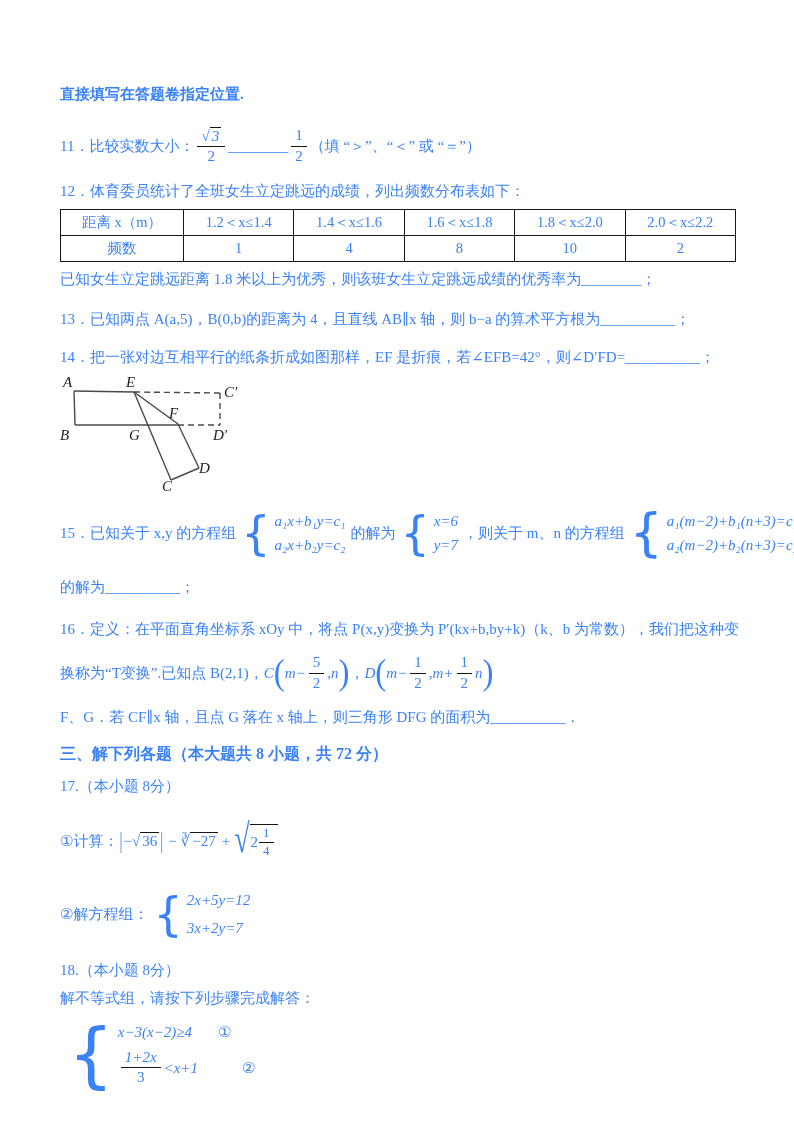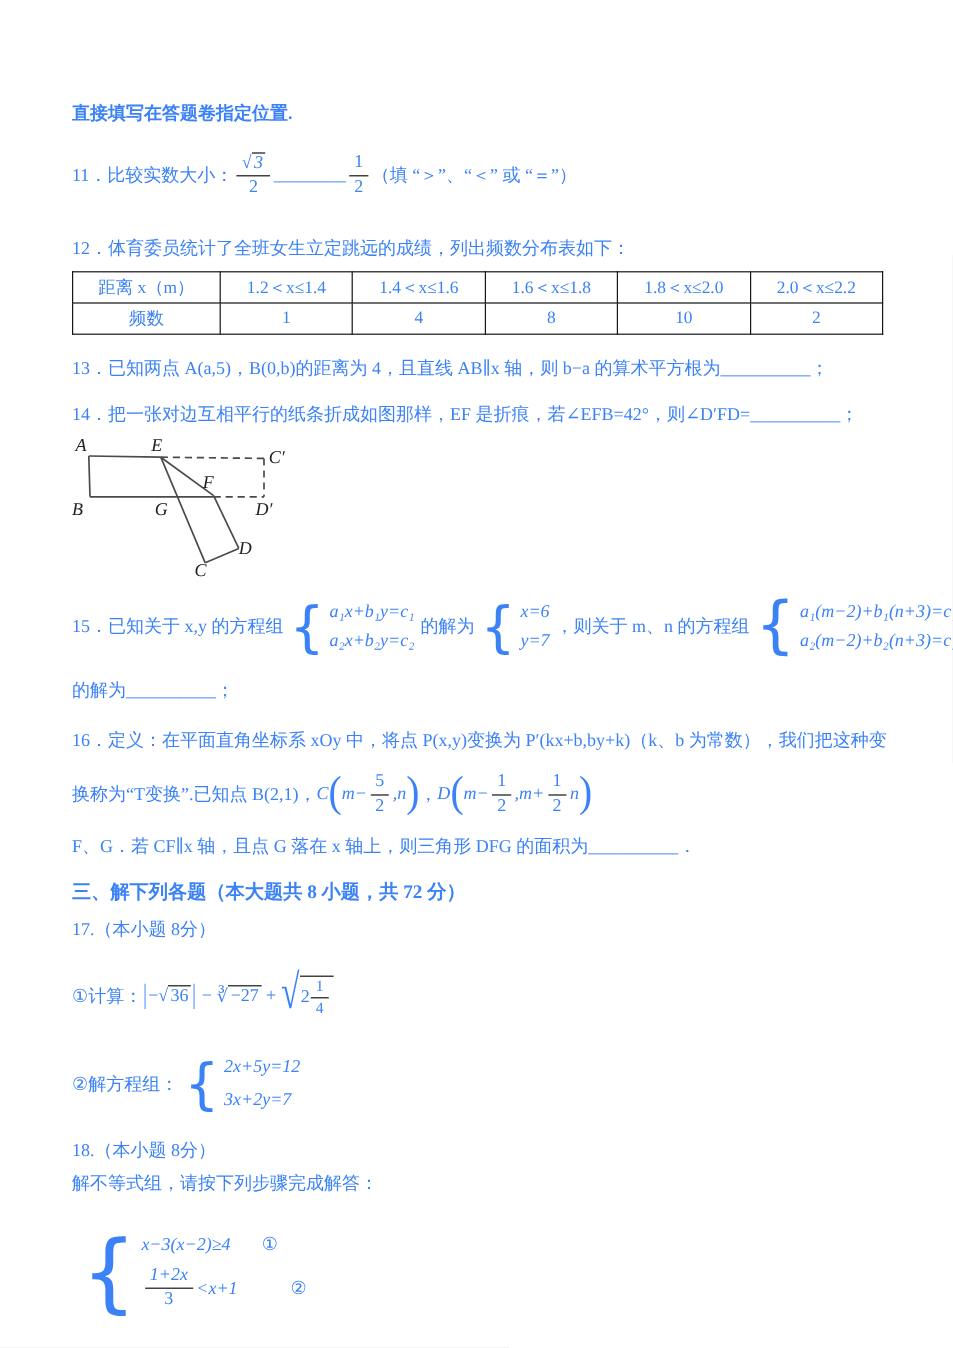--- a/index.html
+++ b/index.html
@@ -44,21 +44,21 @@
   table.freq{border-collapse:collapse;margin-top:7px;width:676px;table-layout:fixed;}
   table.freq td{border:1px solid #151515;text-align:center;height:25px;font-size:14.5px;padding:0 2px;overflow:hidden;}
   table.freq td:first-child{width:118px;}
 
   
   .fig{display:block;margin:4px 0 0 -6px;}
   .fig text{font-family:"Liberation Serif","DejaVu Serif",serif;font-size:15px;font-style:italic;fill:#222;}
   .fig line,.fig polyline{stroke:#4a4a4a;stroke-width:1.4;fill:none;}
   .dash{stroke-dasharray:6 4;}
 
-  .mt6{margin-top:6px;} .mt8{margin-top:25px;} .mt10{margin-top:10px;}
+  .mt6{margin-top:6px;} .mt8{margin-top:8px;} .mt10{margin-top:10px;}
   .mt16{margin-top:16px;} .mt18{margin-top:18px;} .mt20{margin-top:20px;}
   .sec{font-size:16px;}
   .tag{margin-left:26px;font-style:normal;}
   .tag2{margin-left:44px;font-style:normal;}
 </style>
 </head>
 <body>
 
 <div class="page">
 
@@ -97,20 +97,21 @@
     <tr>
       <td>频数</td>
       <td>1</td>
       <td>4</td>
       <td>8</td>
       <td>10</td>
       <td>2</td>
     </tr>
   </tbody>
     </table>
+  <div class="line mt6">已知女生立定跳远距离 1.8 米以上为优秀，则该班女生立定跳远成绩的优秀率为________；</div>
 
   <div class="line mt18">13．已知两点 A(a,5)，B(0,b)的距离为 4，且直线 AB∥x 轴，则 b−a 的算术平方根为__________；</div>
 
   <div class="line mt16">14．把一张对边互相平行的纸条折成如图那样，EF 是折痕，若∠EFB=42°，则∠D′FD=__________；</div>
 
   <svg class="fig" width="212" height="128" viewBox="53 356 212 128">
 
     <line x1="73" y1="375" x2="133" y2="376"></line>
     <line x1="73" y1="375" x2="74" y2="409"></line>
     <line x1="74" y1="409" x2="177" y2="409"></line>

